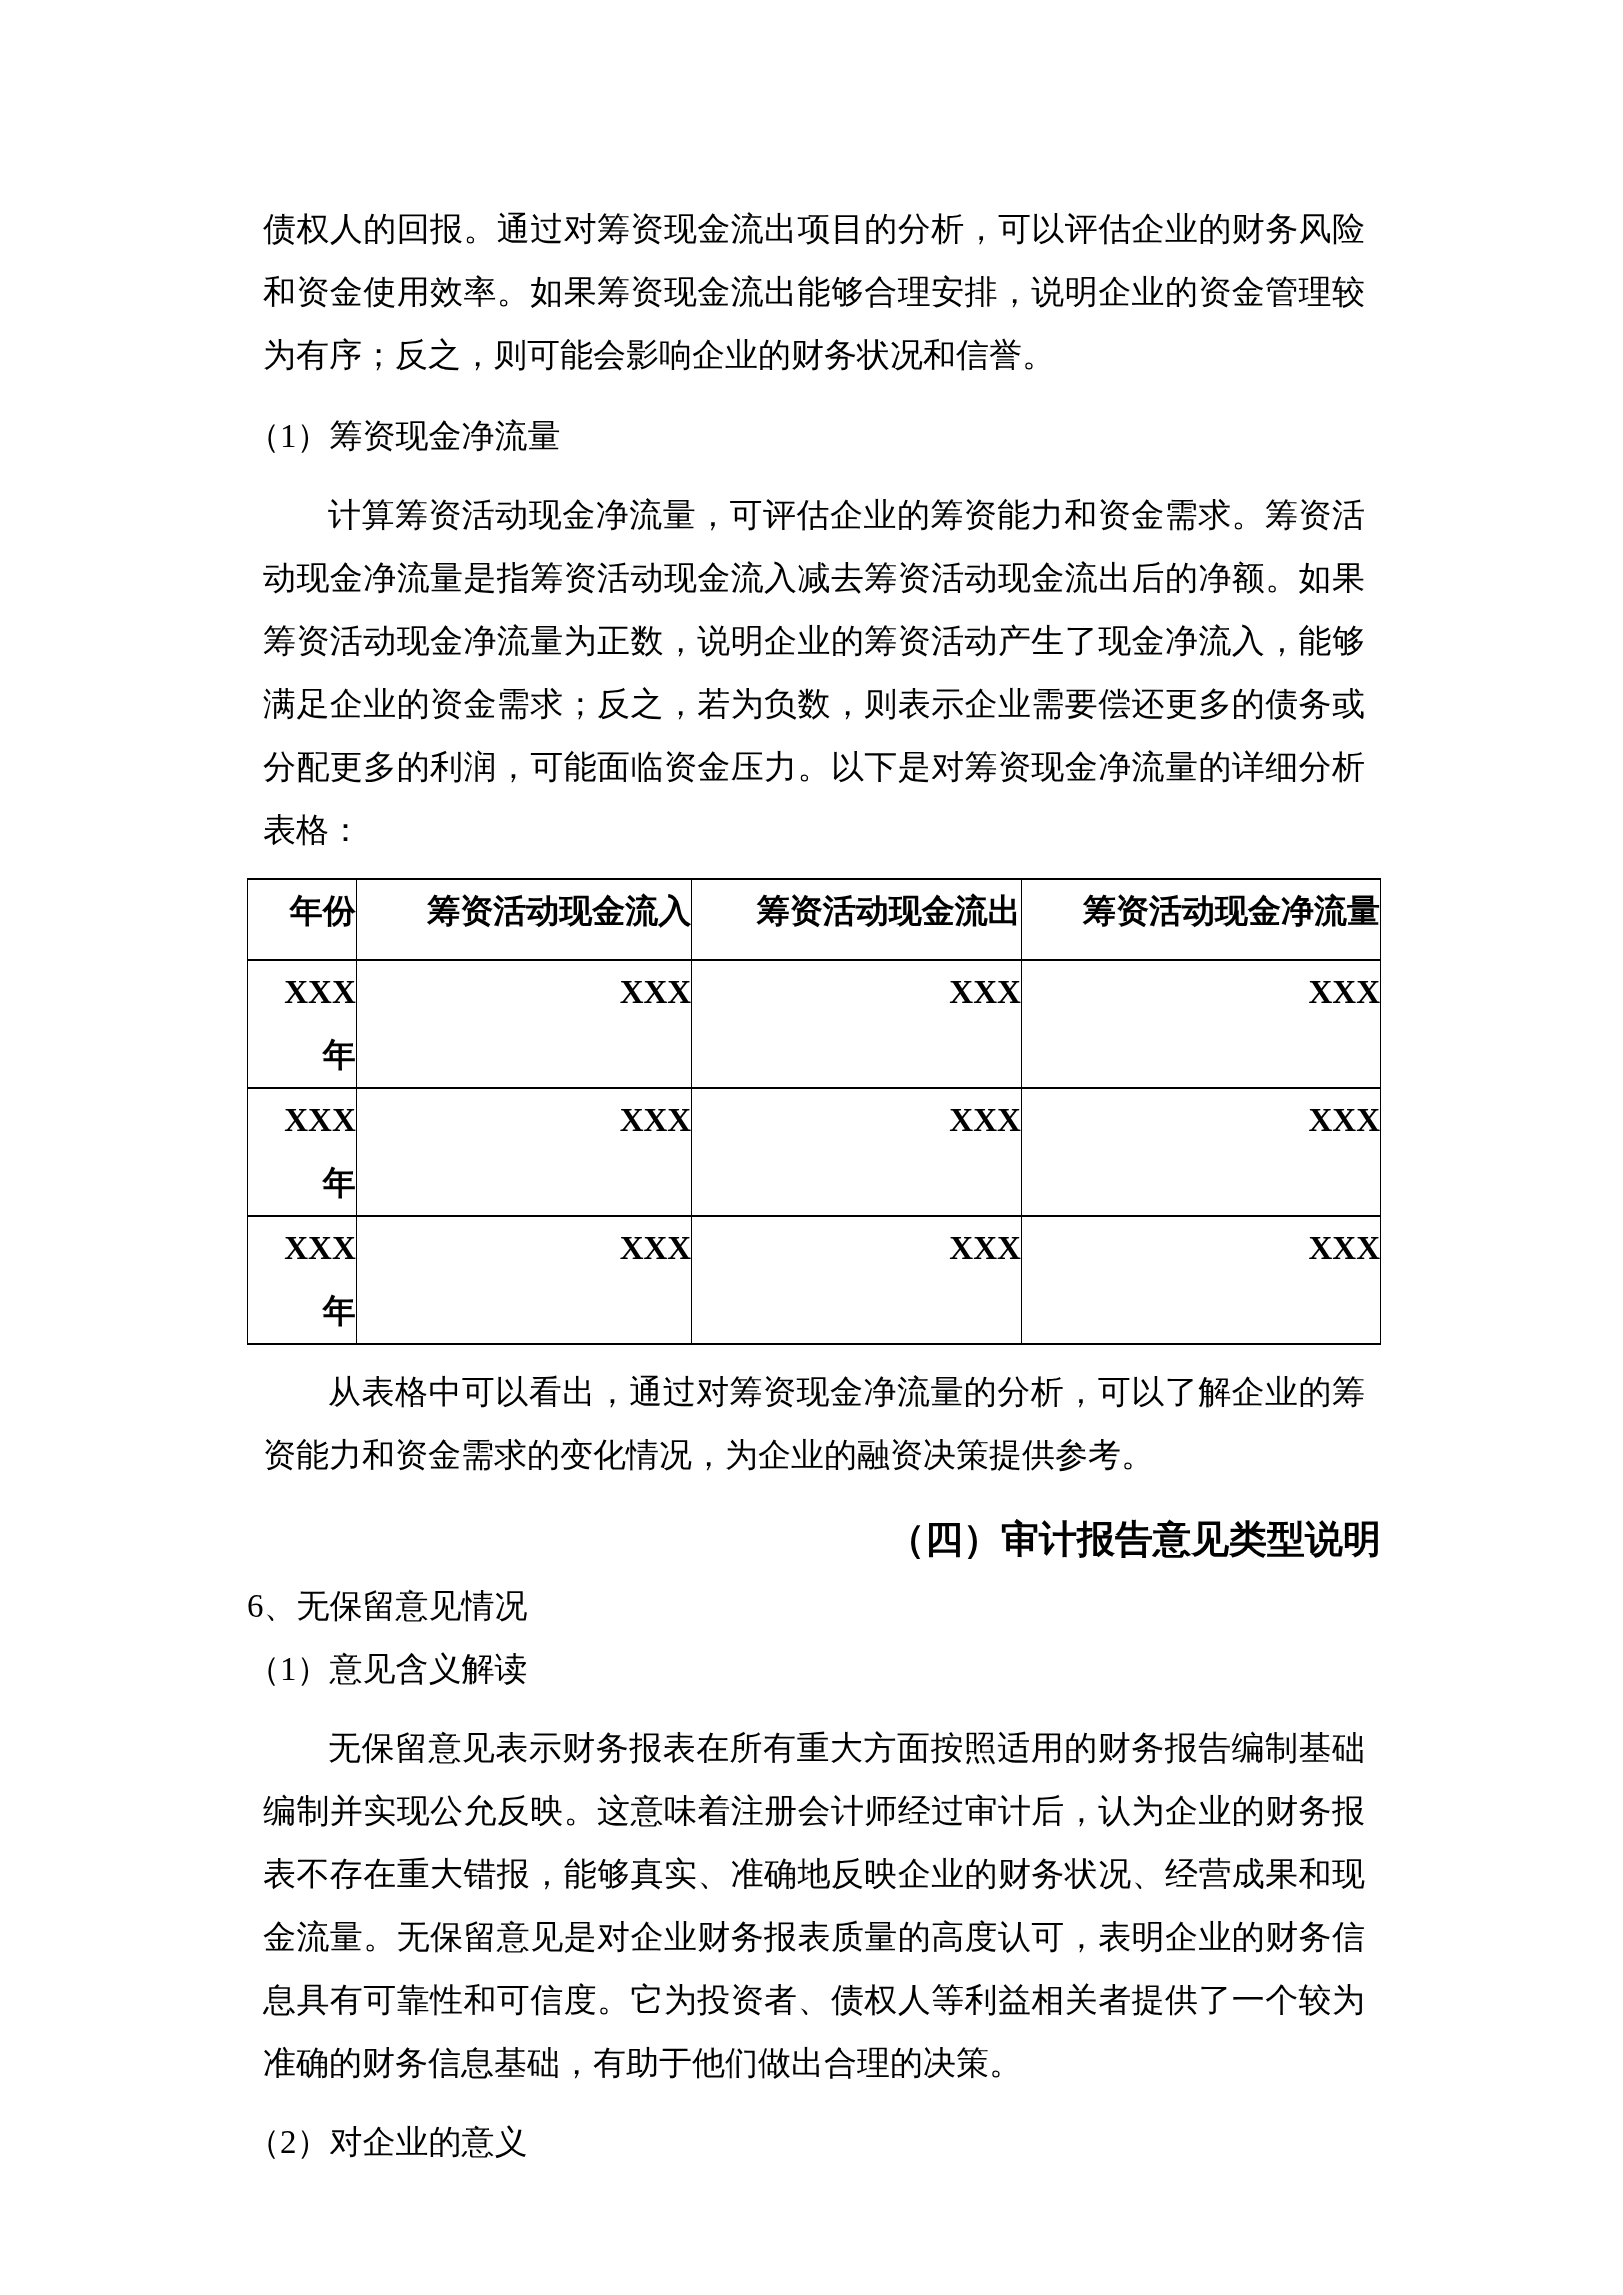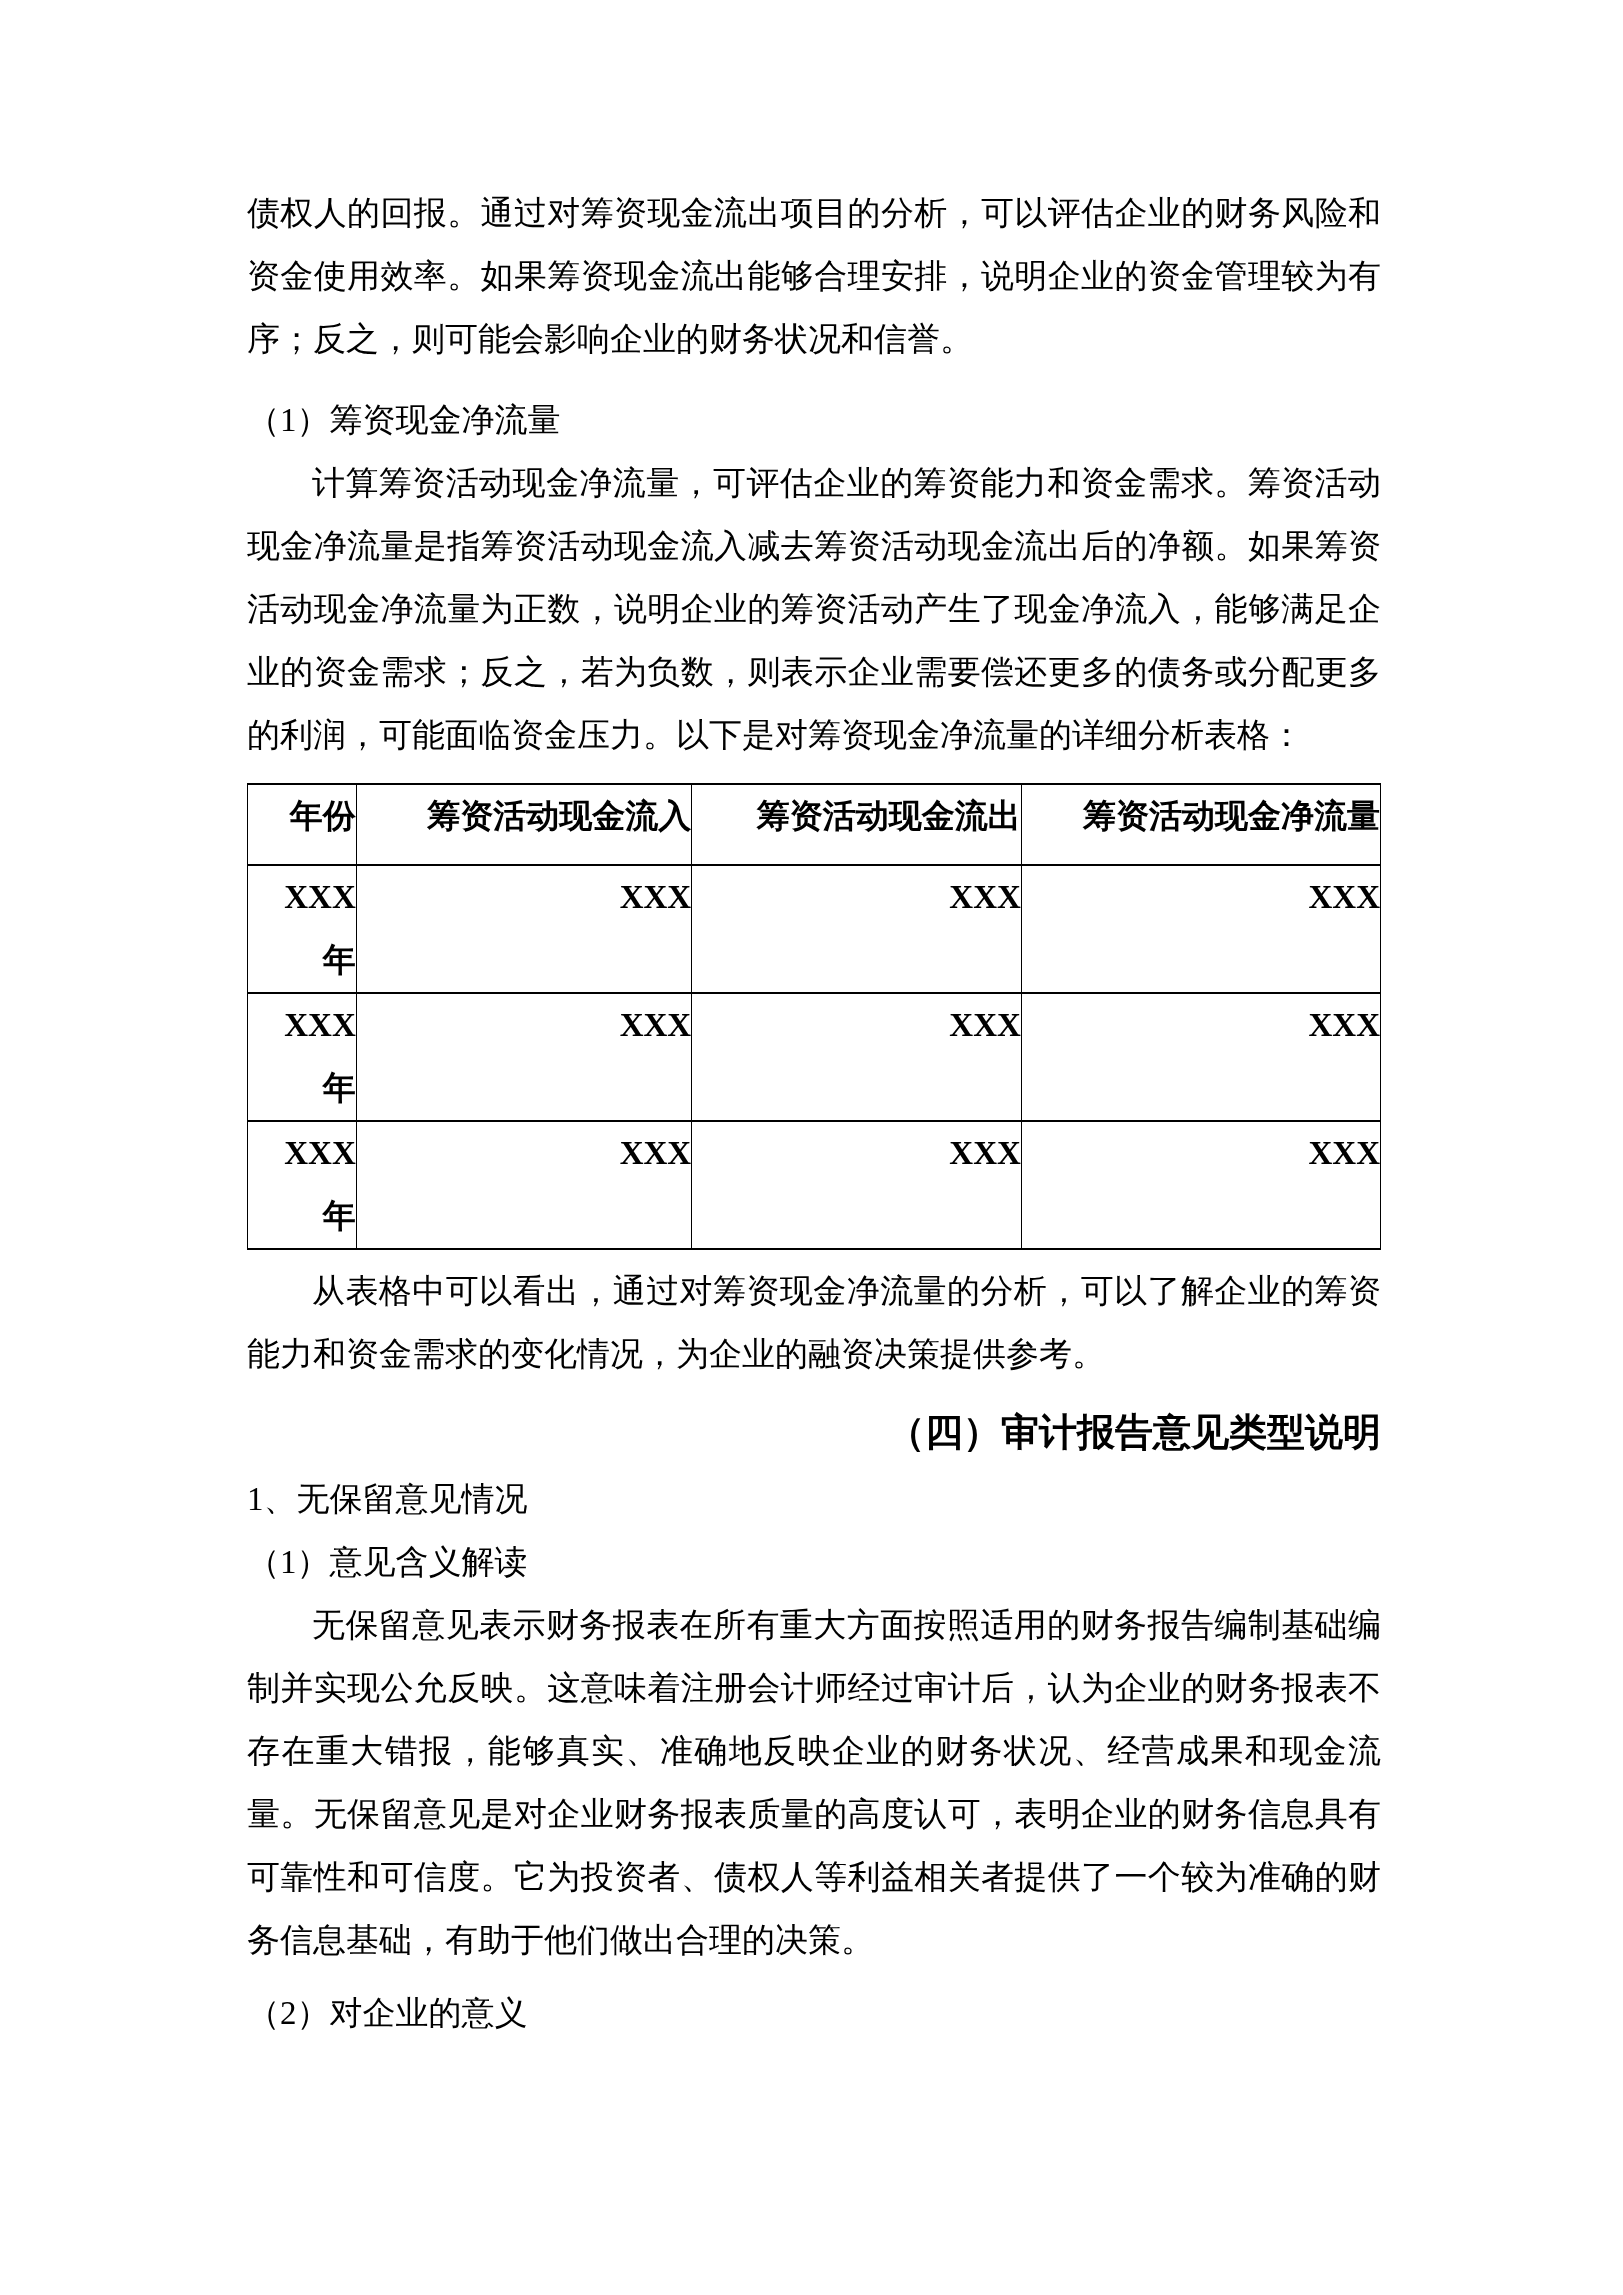--- a/index.html
+++ b/index.html
@@ -16,21 +16,21 @@
     color: #000000;
     font-family: "Liberation Serif", "DejaVu Serif", serif;
   }
   .content {
     position: absolute;
     left: 247px;
     top: 182px;
     width: 1134px;
   }
   .para {
-    margin: 0;
+    margin: 16px;
     font-size: 33px;
     line-height: 63px;
     text-align: justify;
     word-break: break-all;
   }
   .para.indent { text-indent: 65px; }
   .sub-heading { margin: 0; }
   .sub-heading.gap-top { margin-top: 18.3px; }
   .sub-heading.gap-top-sm { margin-top: 10.5px; }
   .section-heading {
@@ -114,21 +114,21 @@
           <td>XXX</td>
           <td>XXX</td>
         </tr>
       </tbody>
     </table>
 
     <p class="para indent">从表格中可以看出，通过对筹资现金净流量的分析，可以了解企业的筹资能力和资金需求的变化情况，为企业的融资决策提供参考。</p>
 
     <h2 class="section-heading">（四）审计报告意见类型说明</h2>
 
-    <p class="para sub-heading">1、无保留意见情况</p>
+    <p class="para sub-heading">6、无保留意见情况</p>
 
     <p class="para sub-heading">（1）意见含义解读</p>
 
     <p class="para indent">无保留意见表示财务报表在所有重大方面按照适用的财务报告编制基础编制并实现公允反映。这意味着注册会计师经过审计后，认为企业的财务报表不存在重大错报，能够真实、准确地反映企业的财务状况、经营成果和现金流量。无保留意见是对企业财务报表质量的高度认可，表明企业的财务信息具有可靠性和可信度。它为投资者、债权人等利益相关者提供了一个较为准确的财务信息基础，有助于他们做出合理的决策。</p>
 
     <p class="para sub-heading gap-top-sm">（2）对企业的意义</p>
 
 
   </div>
 </div>

